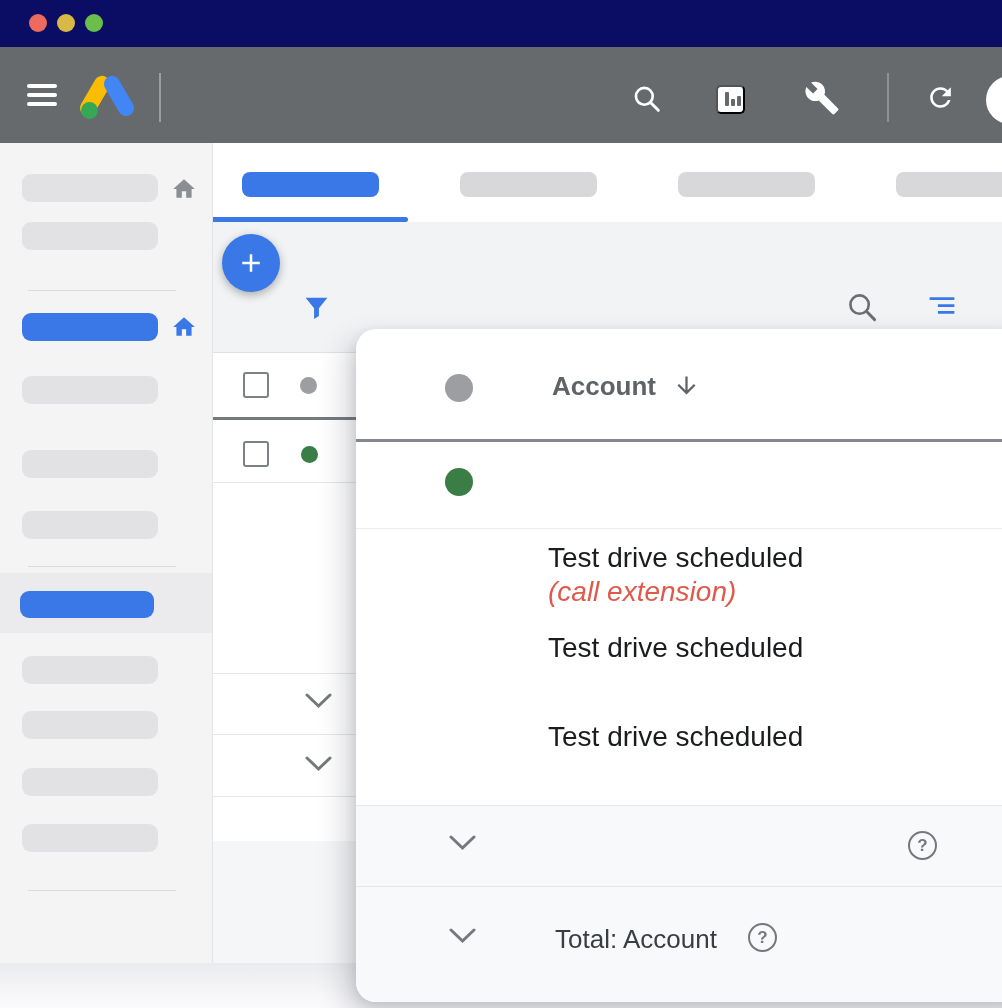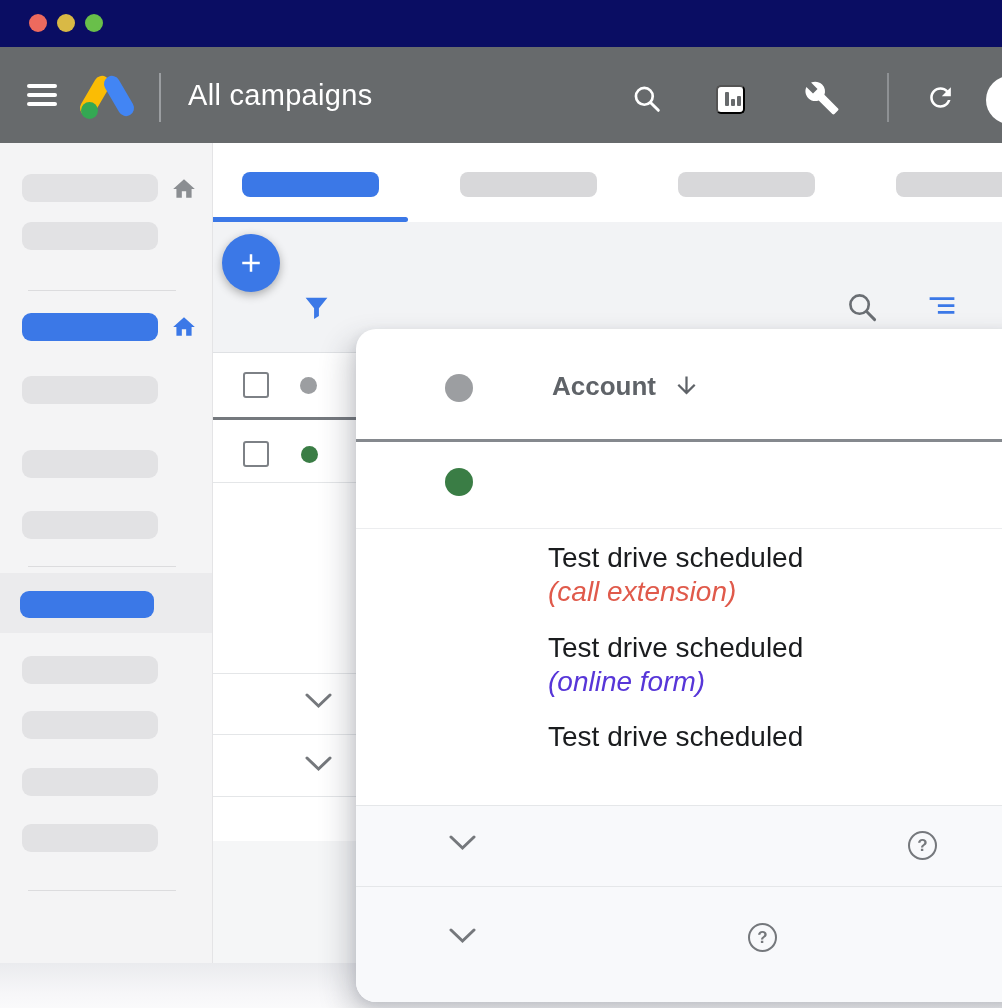--- a/index.html
+++ b/index.html
@@ -106,21 +106,20 @@
         <i></i>
         <i></i>
         <i></i>
       </button>
     <div class="logo">
       <span class="ly"></span>
         <span class="lg"></span>
         <span class="lb"></span>
     </div>
     <div class="appbar-div"></div>
-    <div class="appbar-title">All campaigns</div>
 
     <button class="abicon search">
       <svg width="32" height="32" viewBox="0 0 24 24">
           <circle cx="10" cy="10" r="6.3" fill="none" stroke="#fff" stroke-width="2"></circle>
           <line x1="14.8" y1="14.8" x2="20.5" y2="20.5" stroke="#fff" stroke-width="2.2" stroke-linecap="round"></line>
         </svg>
     </button>
     <button class="chartbox">
         <i class="b1"></i>
         <i class="b2"></i>
@@ -233,21 +232,20 @@
 
     <span class="ov-dot" style="top:139px;background:#3a7d45"></span>
     <div class="ov-div" style="top:199px"></div>
 
     <div class="conv" style="top:212px">
       <span>Test drive scheduled</span>
       <span class="sub" style="color: rgb(224, 90, 75);">(call extension)</span>
     </div>
     <div class="conv" style="top:302px">
       <span>Test drive scheduled</span>
-      <span class="sub" style="color: rgb(87, 54, 216);">(online form)</span>
     </div>
     <div class="conv" style="top:391px">
       <span>Test drive scheduled</span>
     </div>
 
     <div class="ov-totals"></div>
     <div class="ov-totdiv" style="top:476px"></div>
 
     <button class="tot-chev" style="left:93px;top:505px">
       <svg class="chev" width="27" height="18" viewBox="0 0 27 18">
@@ -256,16 +254,17 @@
     </button>
     <button class="helpic" style="left:552px;top:502px">?</button>
 
     <div class="ov-totdiv" style="top:557px"></div>
 
     <button class="tot-chev" style="left:93px;top:598px">
       <svg class="chev" width="27" height="18" viewBox="0 0 27 18">
           <polyline points="2,3 13.5,14 25,3" fill="none" stroke="#75787c" stroke-width="3" stroke-linecap="round"></polyline>
         </svg>
     </button>
+    <div class="tot-label" style="left:199px;top:595px">Total: Account</div>
     <button class="helpic" style="left:392px;top:594px">?</button>
   </div>
 
 </div>
 
 </body></html>

